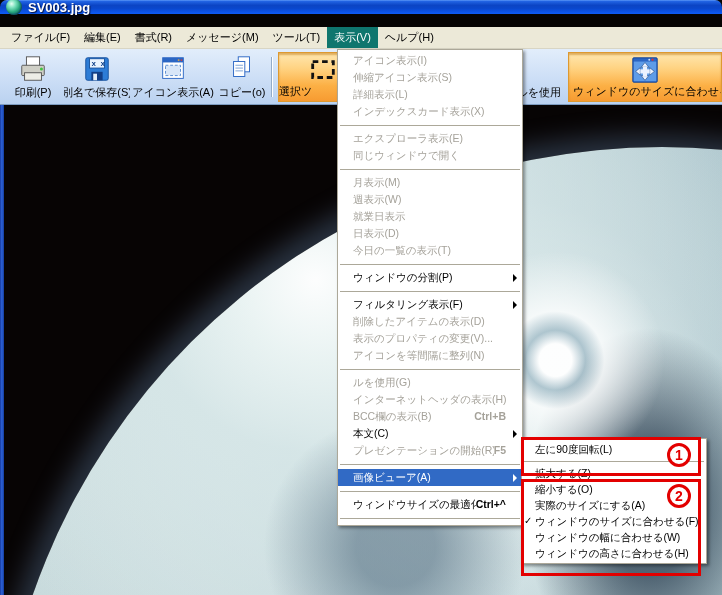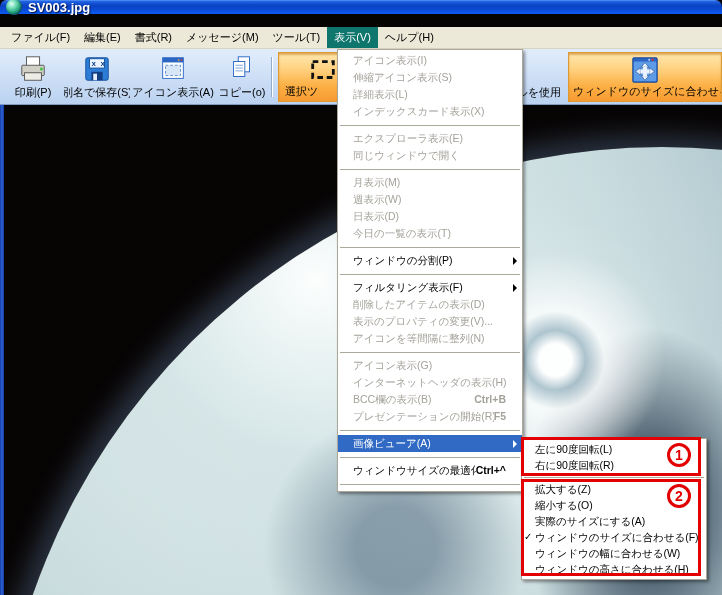--- a/index.html
+++ b/index.html
@@ -34,21 +34,21 @@
   .tb-btn .tb-icon{position:absolute;top:2px;left:50%;transform:translateX(-50%);font-family:Liberation Mono, monospace;}
   .tb-label{line-height:13px;margin-top:48px;}
   .hot{background:linear-gradient(180deg,#FFE7B0 0%,#FFD382 32%,#FCB045 68%,#F79B31 100%);
     border:1px solid #DE9930;box-shadow:inset 0 2px 2px rgba(195,125,25,.55);}
   .tb-sep{position:absolute;top:8px;height:40px;width:2px;
     background:linear-gradient(90deg,#93ACC9 0 1px,#FFFFFF 1px 2px);}
   .btn-print{left:4px;width:58px;}
   .btn-saveas{left:64px;width:66px;}
   .btn-selectall{left:132px;width:82px;}
   .btn-copy{left:216px;width:52px;}
-  .btn-seltool{left:278px;width:90px;align-items:flex-start;padding-left:6px;}
+  .btn-seltool{left:278px;width:90px;align-items:flex-start;padding-left:0;}
   .btn-scrolltool{left:440px;width:125px;align-items:flex-end;padding-right:4px;}
   .btn-scrolltool .tb-icon{left:auto;right:40px;transform:none;}
   .btn-fit{left:568px;width:154px;align-items:flex-start;padding-left:4px;}
 
   
   .viewport{position:absolute;left:0;top:105px;width:722px;height:490px;overflow:hidden;background:#070404;}
   .win-left-border{position:absolute;left:0;top:0;width:4px;height:100%;z-index:3;
     background:linear-gradient(90deg,#17399E 0%,#2E63D8 45%,#123B9E 100%);}
   .earth{position:absolute;left:-4px;top:42px;width:1332px;height:1332px;border-radius:50%;z-index:1;
     background:
@@ -227,20 +227,23 @@
         <span class="mi-label">同じウィンドウで開く</span>
       </div>
       <div class="menu-sep"></div>
       <div class="menu-item disabled">
         <span class="mi-label">月表示(M)</span>
       </div>
       <div class="menu-item disabled">
         <span class="mi-label">週表示(W)</span>
       </div>
       <div class="menu-item disabled">
+        <span class="mi-label">就業日表示</span>
+      </div>
+      <div class="menu-item disabled">
         <span class="mi-label">日表示(D)</span>
       </div>
       <div class="menu-item disabled">
         <span class="mi-label">今日の一覧の表示(T)</span>
       </div>
       <div class="menu-sep"></div>
       <div class="menu-item">
         <span class="mi-label">ウィンドウの分割(P)</span>
         <span class="mi-arrow"></span>
       </div>
@@ -253,28 +256,32 @@
         <span class="mi-label">削除したアイテムの表示(D)</span>
       </div>
       <div class="menu-item disabled">
         <span class="mi-label">表示のプロパティの変更(V)...</span>
       </div>
       <div class="menu-item disabled">
         <span class="mi-label">アイコンを等間隔に整列(N)</span>
       </div>
       <div class="menu-sep"></div>
       <div class="menu-item disabled">
-        <span class="mi-label">アイコン表示(G)</span>
+        <span class="mi-label">ルを使用(G)</span>
       </div>
       <div class="menu-item disabled">
         <span class="mi-label">インターネットヘッダの表示(H)</span>
       </div>
       <div class="menu-item disabled">
         <span class="mi-label">BCC欄の表示(B)</span>
         <span class="mi-shortcut">Ctrl+B</span>
+      </div>
+      <div class="menu-item">
+        <span class="mi-label">本文(C)</span>
+        <span class="mi-arrow"></span>
       </div>
       <div class="menu-item disabled">
         <span class="mi-label">プレゼンテーションの開始(R)</span>
         <span class="mi-shortcut">F5</span>
       </div>
       <div class="menu-sep"></div>
       <div class="menu-item highlighted">
         <span class="mi-label">画像ビューア(A)</span>
         <span class="mi-arrow"></span>
       </div>
@@ -282,23 +289,20 @@
       <div class="menu-item">
         <span class="mi-label">ウィンドウサイズの最適化(Z)</span>
         <span class="mi-shortcut">Ctrl+^</span>
       </div>
       <div class="menu-sep"></div>
     </div>
 
   <div class="xpmenu img-submenu" id="img-submenu">
       <div class="menu-item">
         <span class="mi-label">左に90度回転(L)</span>
-      </div>
-      <div class="menu-item">
-        <span class="mi-label">右に90度回転(R)</span>
       </div>
       <div class="menu-sep"></div>
       <div class="menu-item">
         <span class="mi-label">拡大する(Z)</span>
       </div>
       <div class="menu-item">
         <span class="mi-label">縮小する(O)</span>
       </div>
       <div class="menu-item">
         <span class="mi-label">実際のサイズにする(A)</span>

